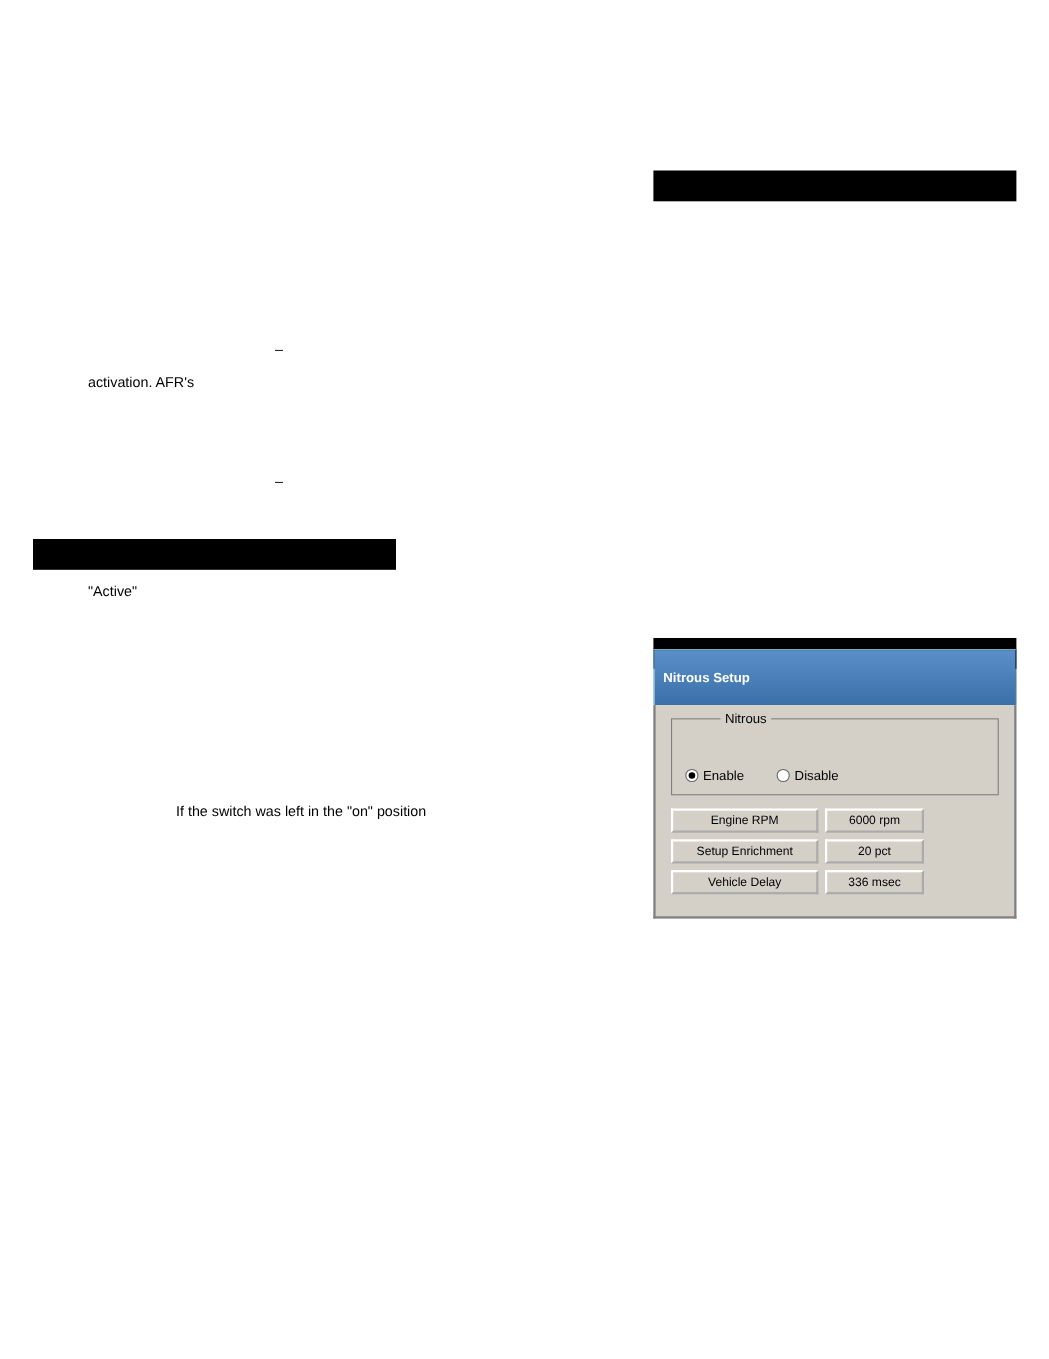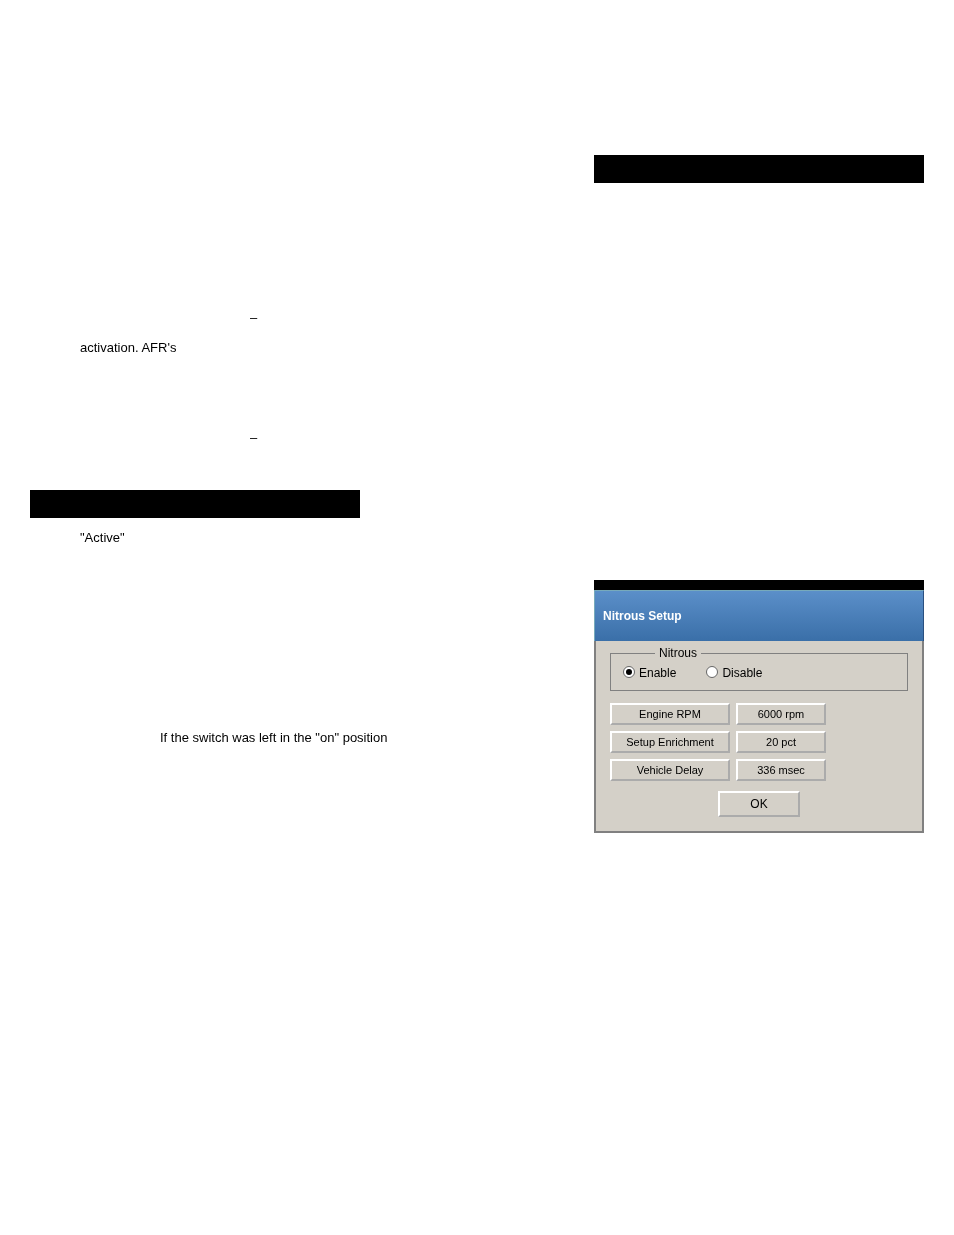--- a/index.html
+++ b/index.html
@@ -110,22 +110,24 @@
       margin-left: 36px;
     }
     .radio-row {
       display: flex;
       align-items: center;
       gap: 30px;
       margin-top: 4px;
     }
     .radio-item {
       display: flex;
+      align-items: center;
       gap: 4px;
       font-size: 12px;
+      margin-top: 32px;
     }
     .radio-dot {
       width: 12px;
       height: 12px;
       border: 1px solid #666;
       border-radius: 50%;
       background: #fff;
       display: inline-flex;
       align-items: center;
       justify-content: center;
@@ -142,21 +144,21 @@
       display: flex;
       align-items: center;
       gap: 6px;
       margin-bottom: 6px;
     }
     .param-btn {
       background: #d4d0c8;
       border: 2px outset #fff;
       font-size: 11px;
       padding: 3px 8px;
-      width: 120px;
+      width: 134px;
       text-align: center;
       cursor: pointer;
     }
     .param-value {
       background: #d4d0c8;
       border: 2px outset #fff;
       font-size: 11px;
       padding: 3px 8px;
       width: 90px;
       text-align: center;
@@ -214,17 +216,14 @@
     </div>
     <div class="param-row">
       <button class="param-btn">Setup Enrichment</button>
       <div class="param-value">20 pct</div>
     </div>
     <div class="param-row">
       <button class="param-btn">Vehicle Delay</button>
       <div class="param-value">336 msec</div>
     </div>
 
-    <div class="ok-row">
-      <button class="ok-btn">OK</button>
-    </div>
   </div>
 </div>
 
 </body></html>

